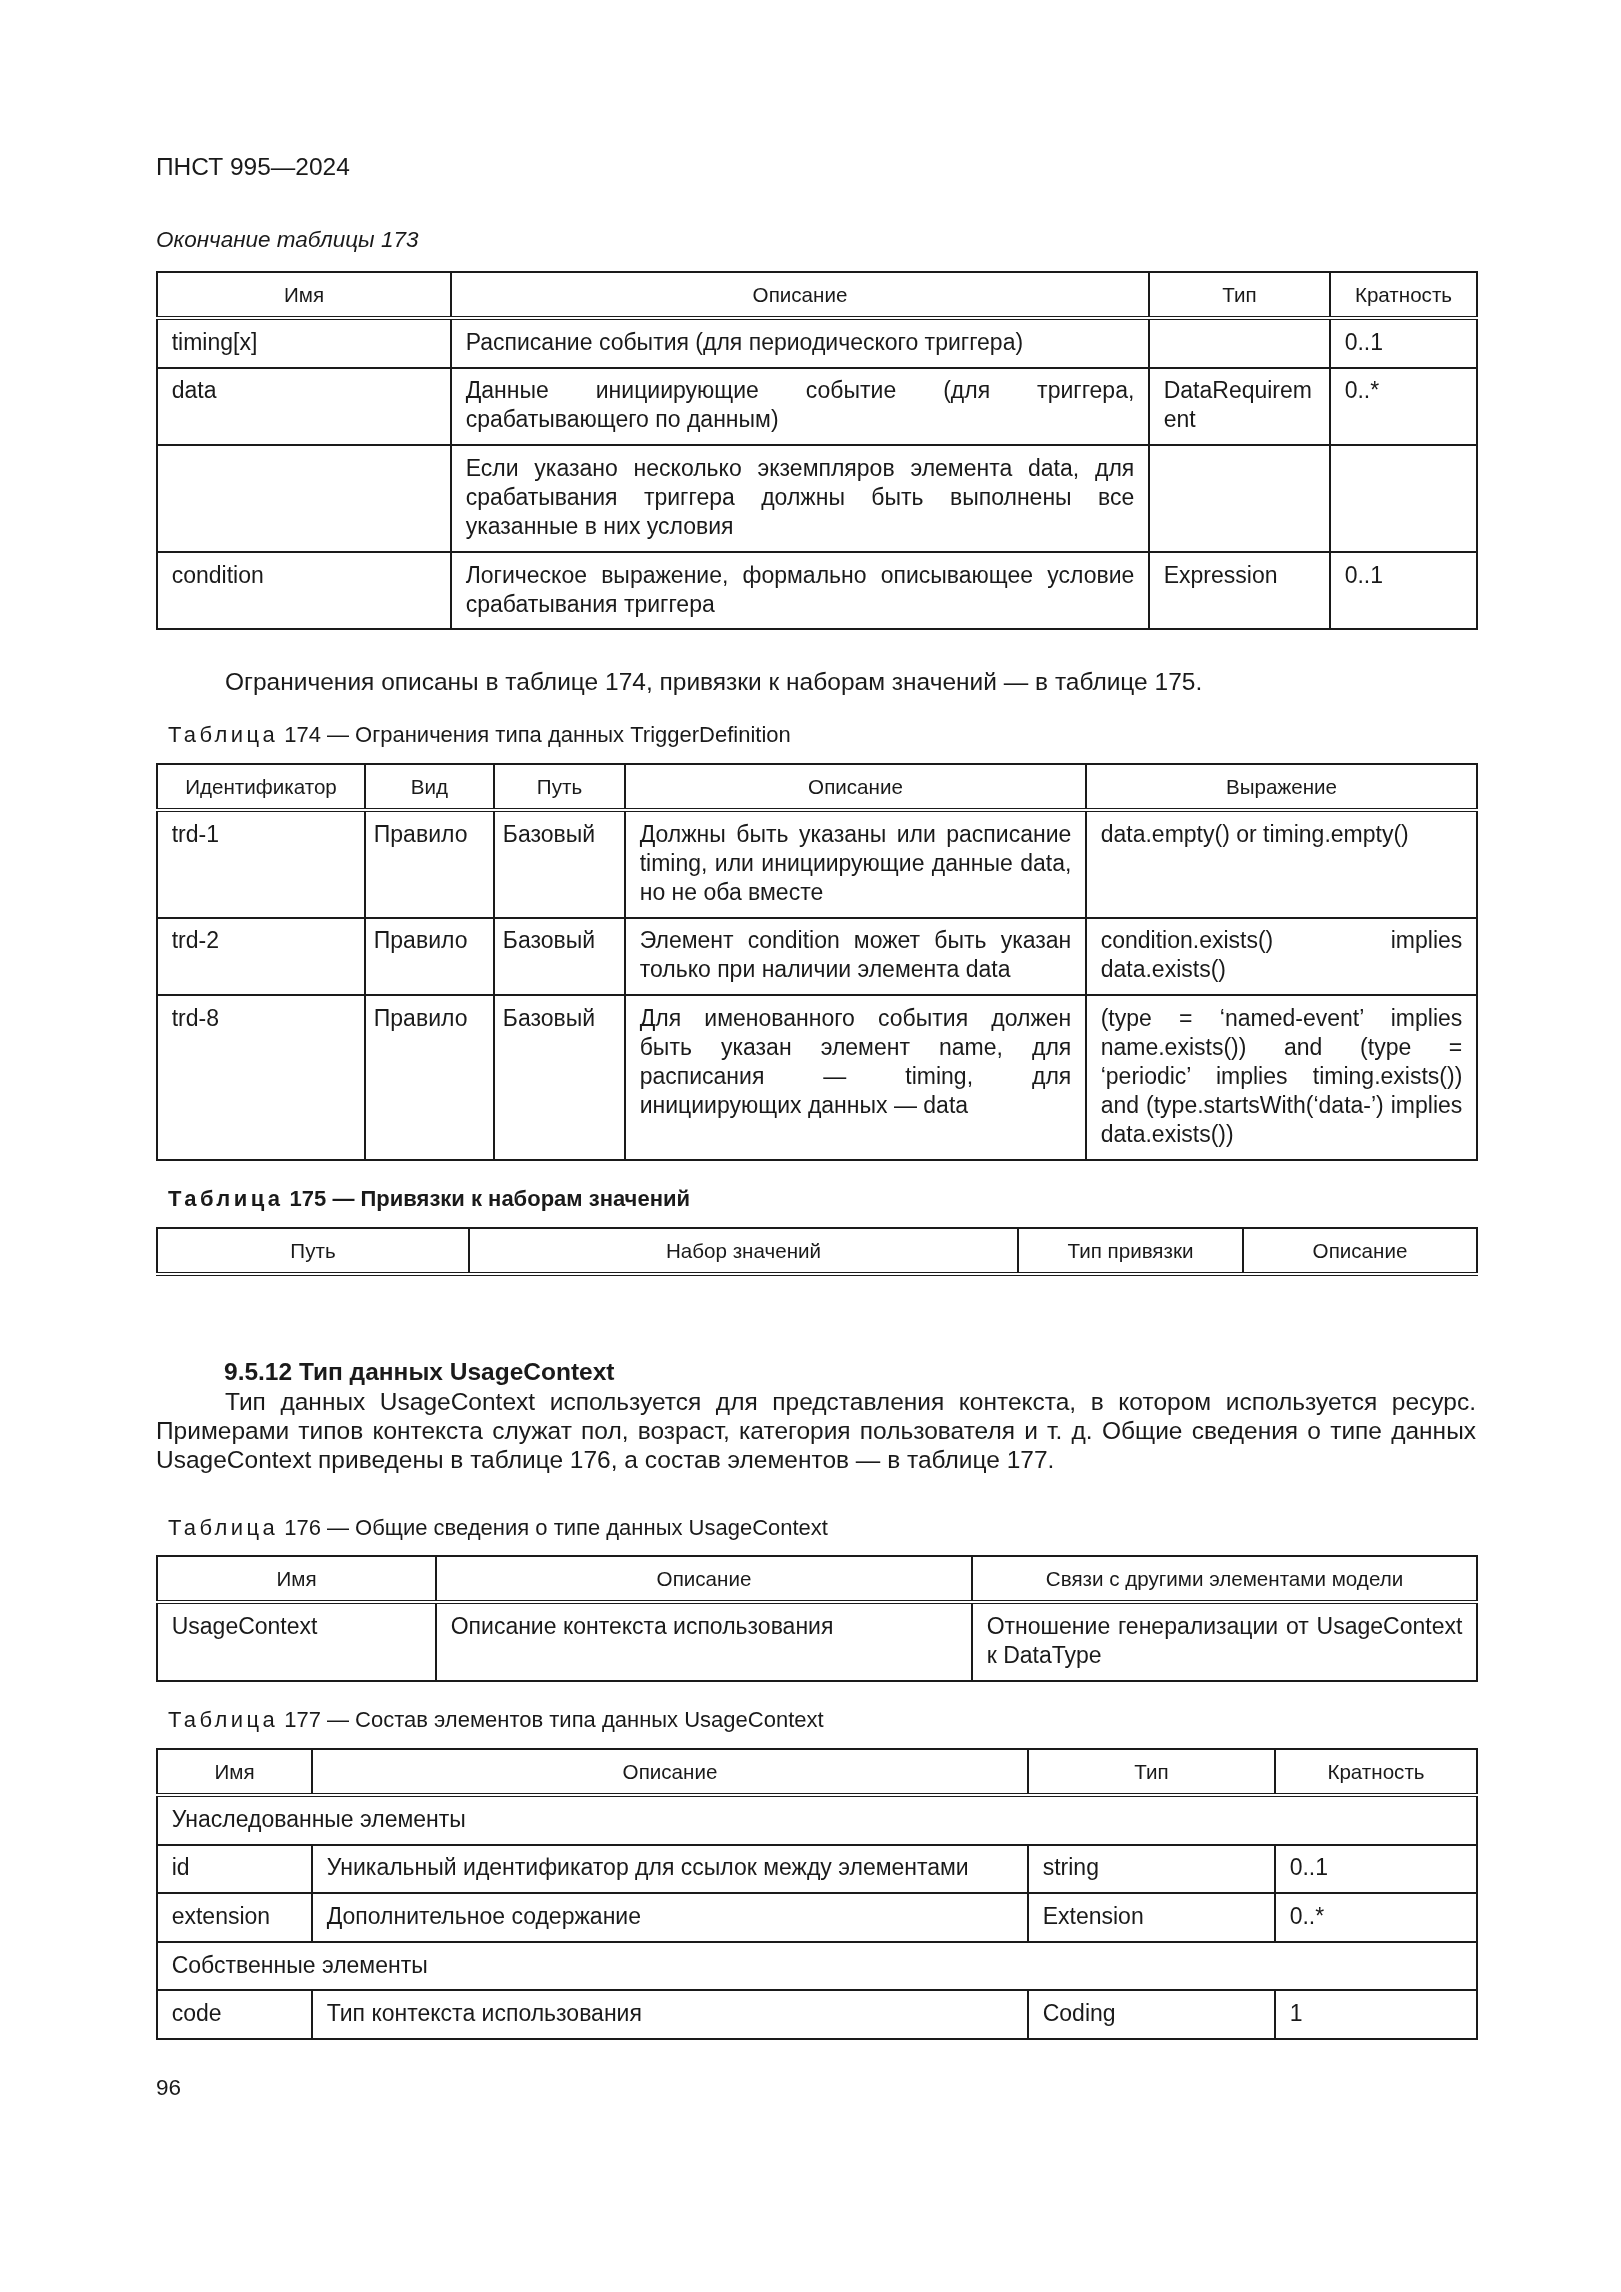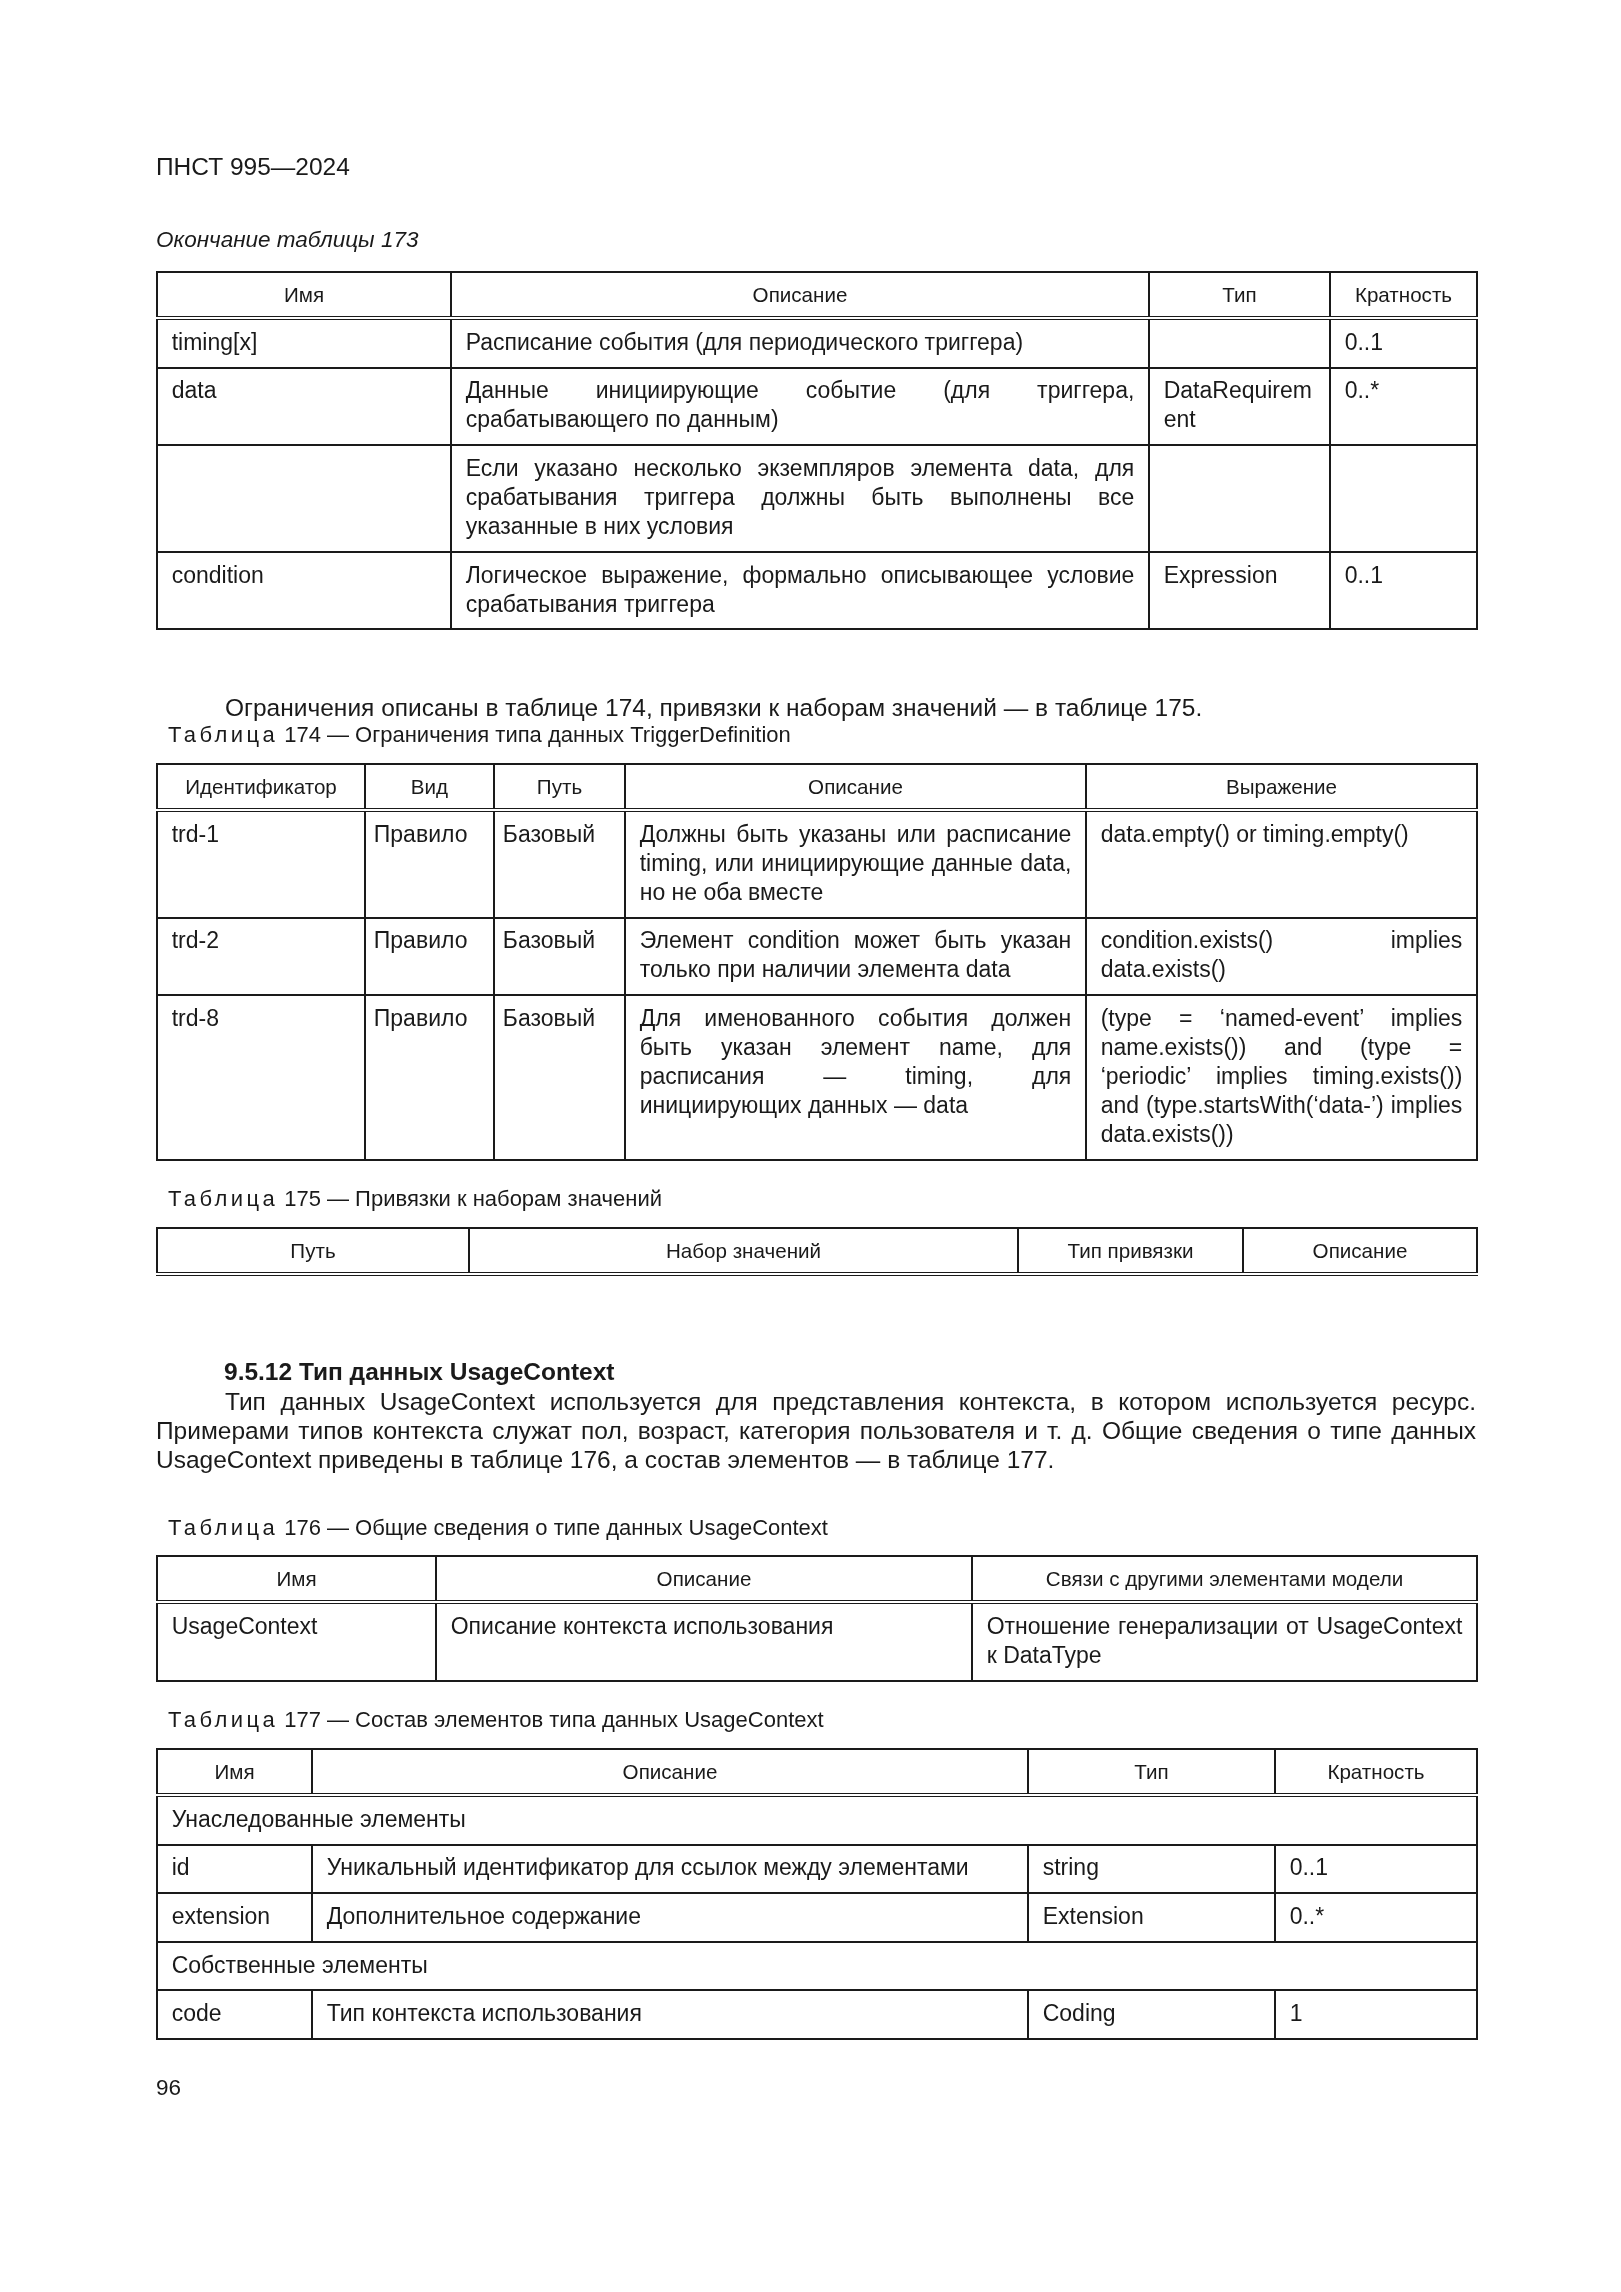--- a/index.html
+++ b/index.html
@@ -75,21 +75,21 @@
   </tr>
   <tr>
     <td>condition</td>
     <td class="j">Логическое выражение, формально описывающее условие срабатывания триггера</td>
     <td>Expression</td>
     <td>0..1</td>
   </tr>
 </tbody>
   </table>
 
-<div class="para" style="top:693px;"><span class="indent"></span><span>Ограничения описаны в таблице 174, привязки к наборам значений — в таблице 175.</span></div>
+<div class="para" style="top:667px;"><span class="indent"></span><span>Ограничения описаны в таблице 174, привязки к наборам значений — в таблице 175.</span></div>
 
 <div class="caption" style="top:722px;"><span class="sp">Таблица</span><span> 174 — Ограничения типа данных TriggerDefinition</span></div>
 
 <table class="t" style="top:763px;">
   <colgroup>
       <col style="width:208px">
       <col style="width:129px">
       <col style="width:131px">
       <col style="width:461px">
       <col style="width:391px">
@@ -119,21 +119,21 @@
   <tr class="thick">
     <td>trd-8</td>
     <td style="padding-left:7.8px;padding-right:5.9px;">Правило</td>
     <td style="padding-left:7.8px;padding-right:5.9px;">Базовый</td>
     <td class="j">Для именованного события должен быть указан элемент name, для расписания — timing, для инициирующих данных — data</td>
     <td class="j">(type = ‘named-event’ implies name.exists()) and (type = ‘periodic’ implies timing.exists()) and (type.startsWith(‘data-’) implies data.exists())</td>
   </tr>
 </tbody>
   </table>
 
-<div class="caption" style="top:1186px;"><span class="sp">Таблица</span><span> 175 — Привязки к наборам значений</span></div>
+<div class="caption" style="top:1186px;font-weight:bold;"><span class="sp">Таблица</span><span> 175 — Привязки к наборам значений</span></div>
 
 <table class="t" style="top:1227px;">
   <colgroup>
       <col style="width:312px">
       <col style="width:549px">
       <col style="width:225px">
       <col style="width:234px">
     </colgroup>
   <tbody>
       <tr>

